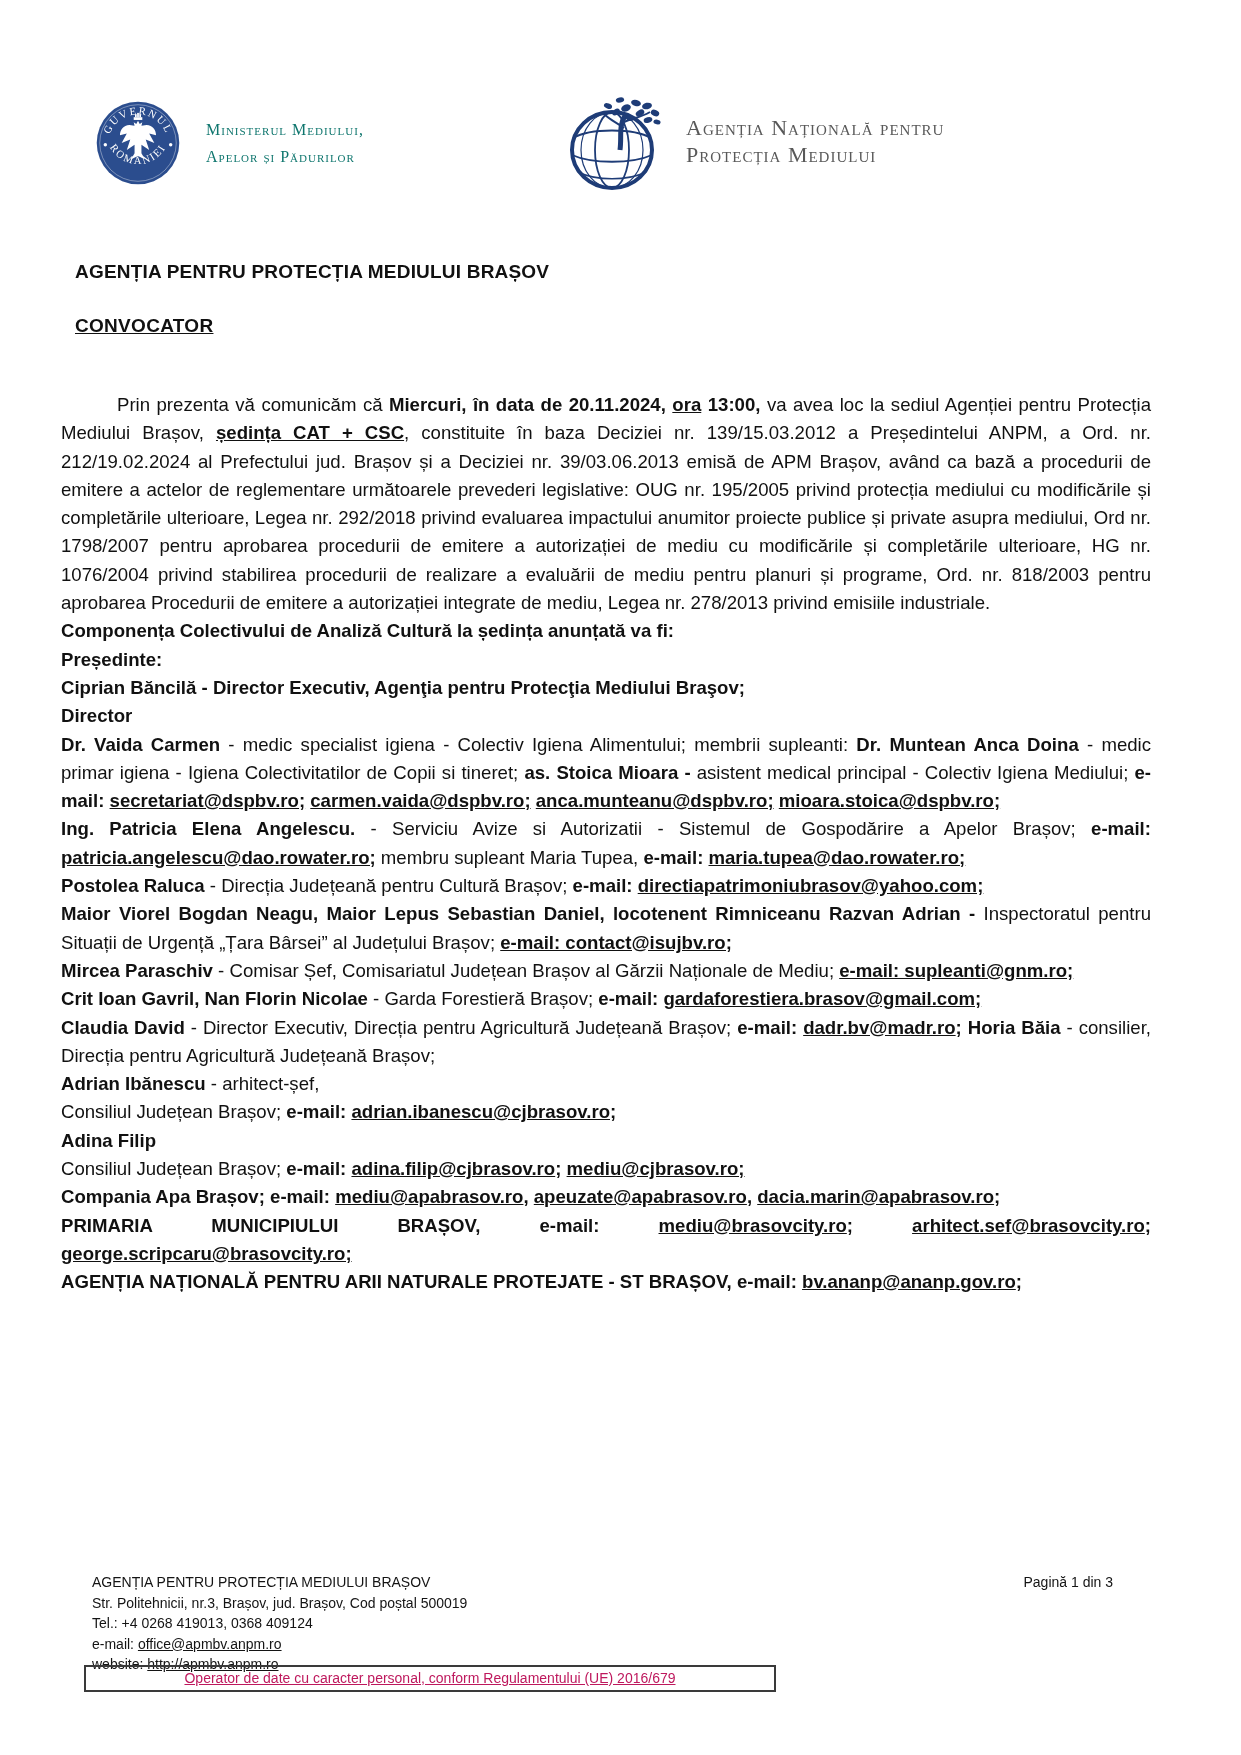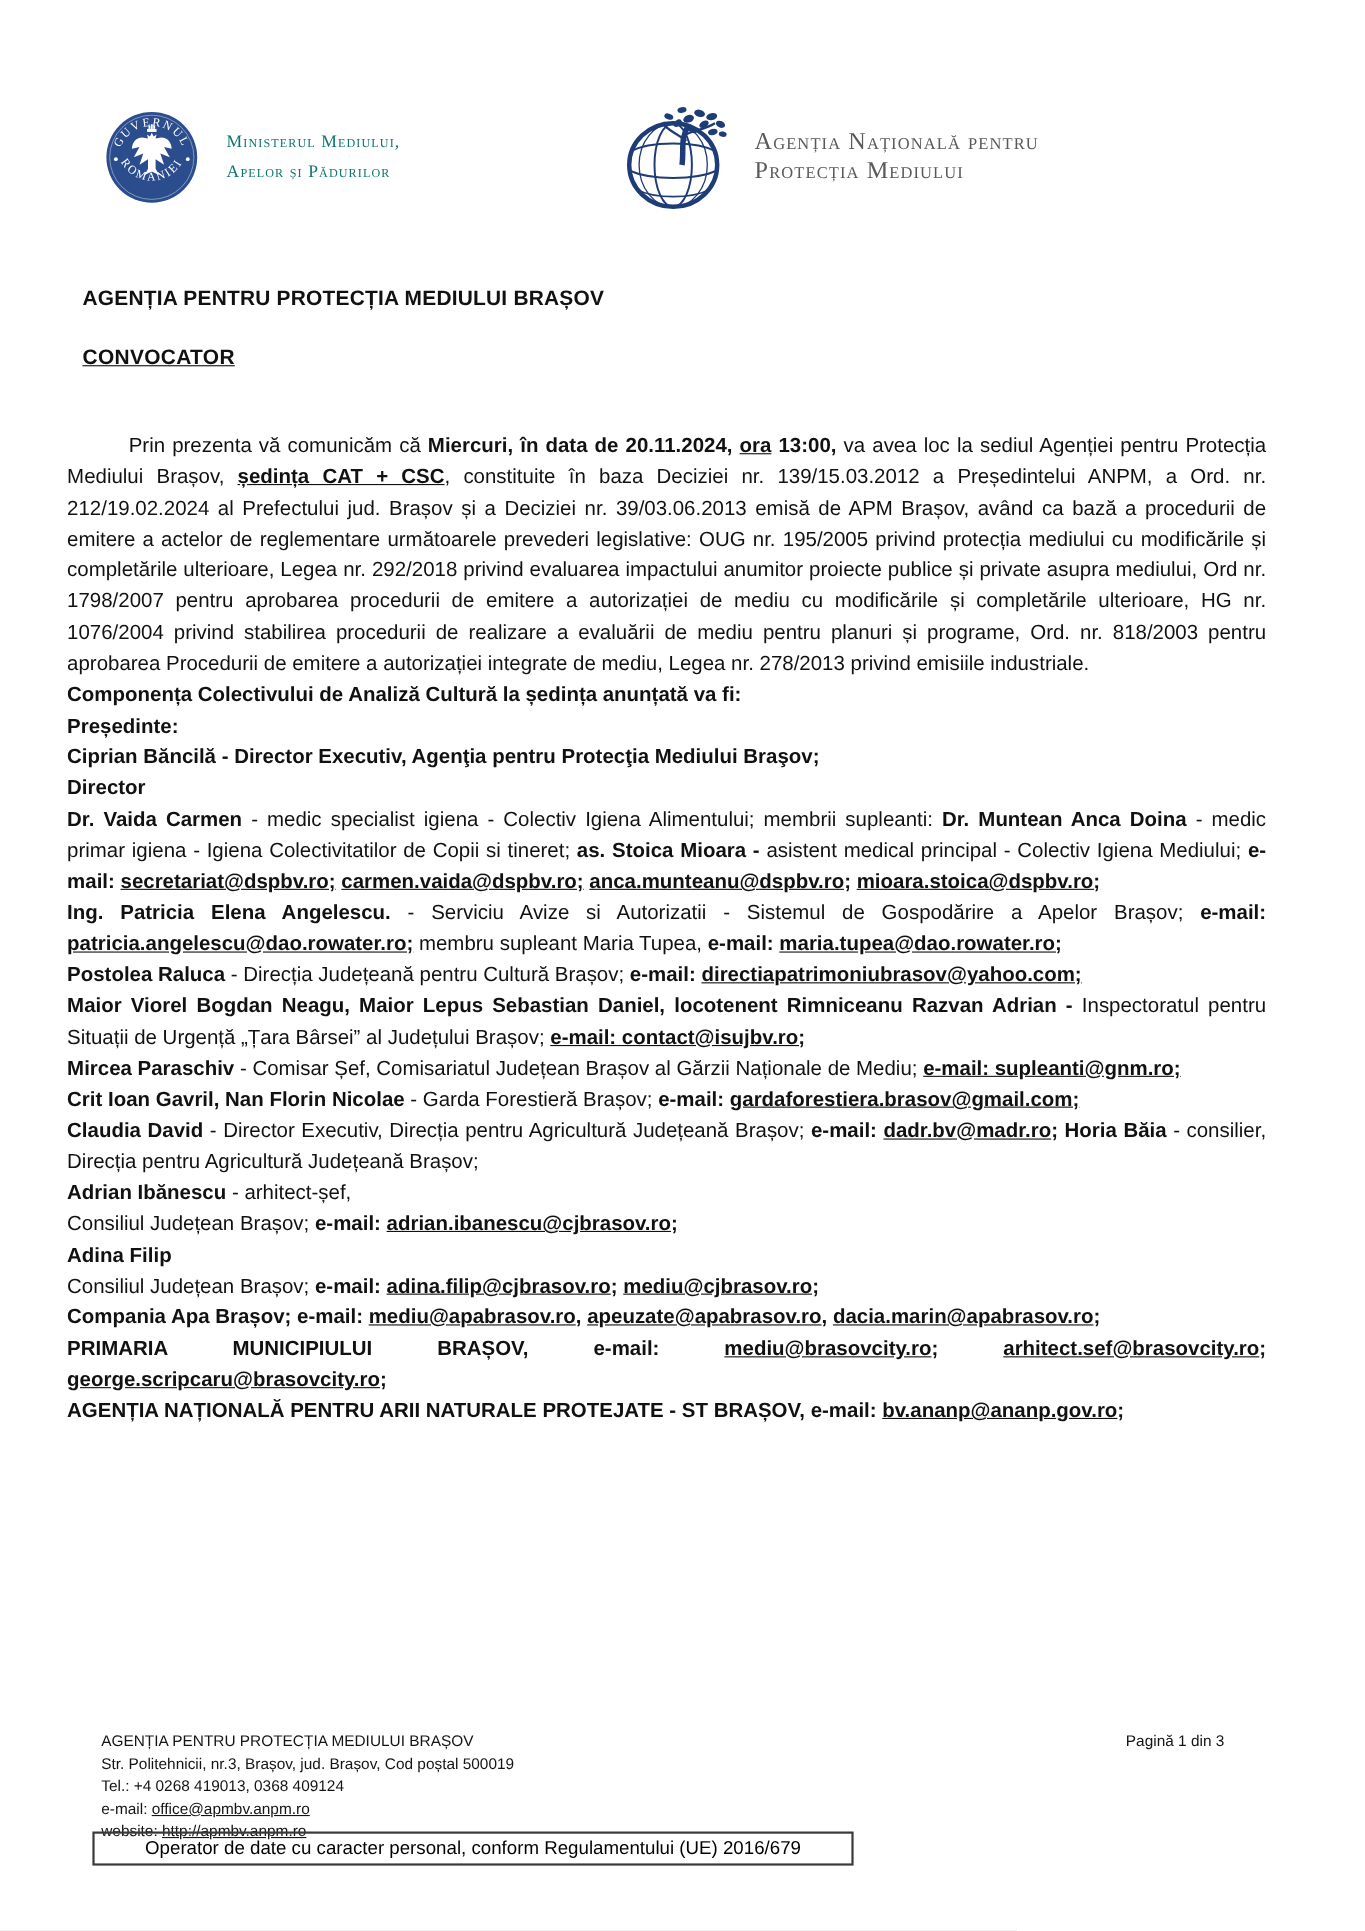--- a/index.html
+++ b/index.html
@@ -28,21 +28,21 @@
   .b{font-weight:bold;}
   .u{text-decoration:underline;}
   a.lnk{color:inherit;text-decoration:underline;cursor:pointer;}
   .blue{color:#0563C1;}
 
   
   .footer{position:absolute;left:92px;top:1572px;font-size:14px;line-height:20.6px;color:#141414;}
   .footer .fline{margin:0;}
   .page-num{position:absolute;top:1574px;right:128px;font-size:14px;color:#141414;text-align:center;}
   .notice{position:absolute;left:84px;top:1665px;width:688px;border:2px solid #3a3a3a;
-          text-align:center;font-size:17px;padding:3px 0 4px 0;color:#000000;}
+          text-align:center;font-size:14px;padding:3px 0 4px 0;color:#be185d;text-decoration:underline;}
 </style>
 </head>
 <body>
 
 <div class="page">
 
   <div class="hdr">
 
     <svg class="gov-seal" viewBox="0 0 100 100">
       <circle cx="50" cy="50" r="48" fill="#2b4d8e"></circle>

